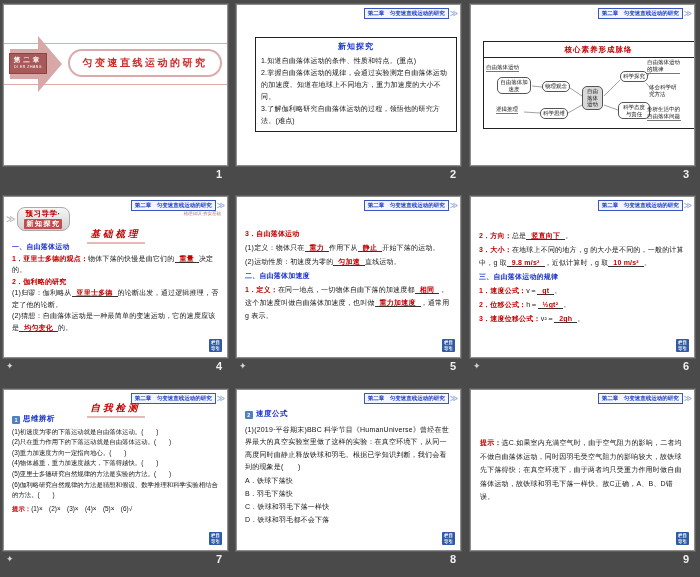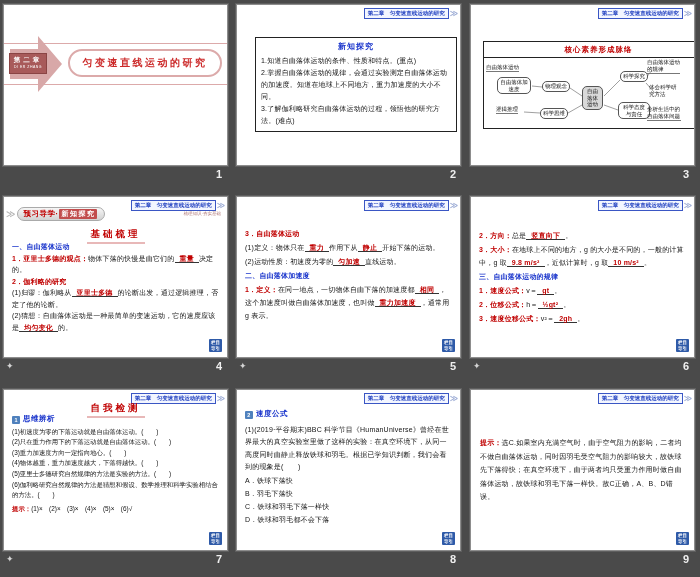--- a/index.html
+++ b/index.html
@@ -50,26 +50,26 @@
   .s3-title { text-align:center; color:#c00000; font-weight:bold; font-size:7.5px; letter-spacing:1px; line-height:15px; border-bottom:1px solid #222; }
   .s3-map { position:relative; height:70px; }
   .s3-map svg { position:absolute; left:0; top:0; }
   .mnode { position:absolute; border:1px solid #555; border-radius:5px; background:#fff; font-size:5.5px; line-height:6.5px; padding:1px 2px; text-align:center; color:#111; }
   .mnode.gray { background:#d9d9d9; word-break:break-all; }
   .mtext { position:absolute; font-size:5.5px; line-height:7px; color:#111; border-bottom:1px solid #777; text-align:left; }
 
   
   .ribbon { position:absolute; left:2px; top:10px; display:flex; align-items:center; }
   .ribbon .rchev { color:#b5b5b5; font-size:9px; font-weight:bold; margin-right:2px; }
-  .ribbon .pill { background:linear-gradient(#f6f6f6,#d2d2d2); border:1px solid #aaa; border-radius:8px; padding:1px 7px 1px 5px; display:flex; align-items:center; }
+  .ribbon .pill { background:linear-gradient(#f6f6f6,#d2d2d2); border:1px solid #aaa; border-radius:8px; padding:1px 7px 1px 5px; display:flex; align-items:center;flex-direction:column; }
   .ribbon .pre { color:#c00000; font-weight:bold; font-size:7.5px; letter-spacing:0.5px; }
   .ribbon .hl  { color:#fff; background:#c24d4d; font-weight:bold; font-size:7px; letter-spacing:1.5px; padding:0 2px; border-radius:1px; margin-left:1px; }
   .ribbon-right { position:absolute; right:6px; top:14px; font-size:4.5px; color:#b07878; }
   .sec-title { position:absolute; left:0; width:100%; text-align:center; }
-  .sec-title span { display:inline-block; color:#c00000; font-weight:bold; font-size:9.5px; letter-spacing:3px; border-bottom:2px solid #e8b8b8; padding:0 4px 1px; }
+  .sec-title span { display:inline-block; color:#c00000; font-weight:bold; font-size:9.5px; letter-spacing:3px; border-bottom:2px solid #e8b8b8; padding:0 4px 1px;font-style:italic; }
 
   .s4-content { position:absolute; left:8px; right:8px; top:44px; }
   .s5-content { position:absolute; left:8px; right:8px; top:30px; }
   .s5-content .t, .s6-content .t { line-height:13px; margin-bottom:1px; }
   .s6-content { position:absolute; left:8px; right:8px; top:32px; }
 
   
   .s7-content { position:absolute; left:8px; right:7px; top:24px; }
   .s7-content .t { font-size:6.4px; line-height:10.6px; letter-spacing:0; }
   .badge { display:inline-block; width:8px; height:8px; background:#4f81bd; color:#fff; font-size:5.5px; line-height:8px; text-align:center; border-radius:1px; font-weight:bold; margin-right:3px; vertical-align:-1px; }

